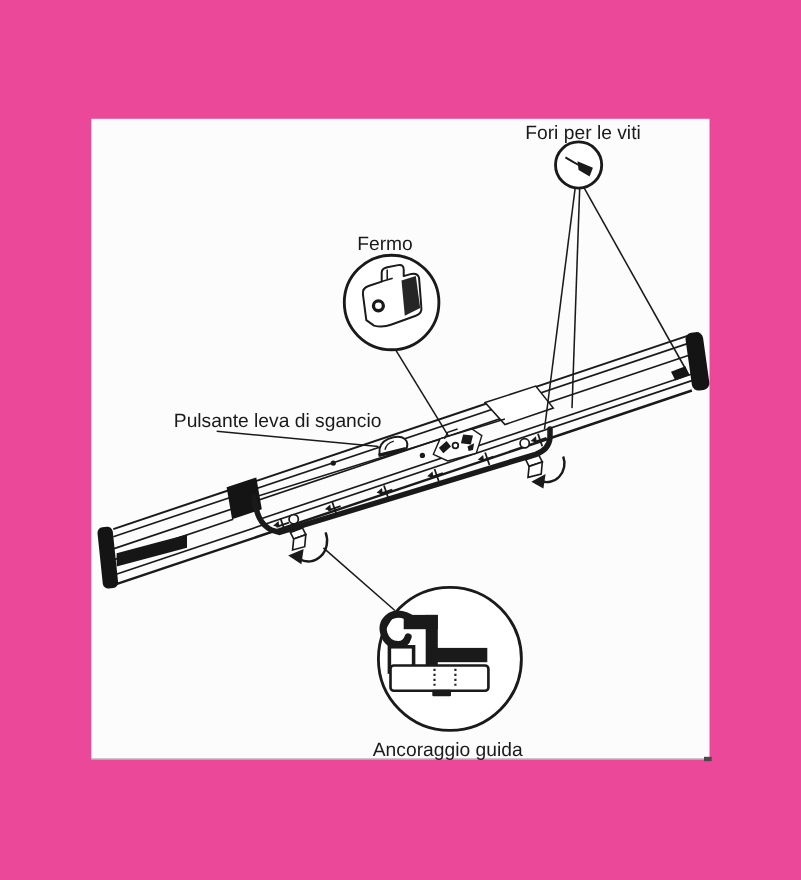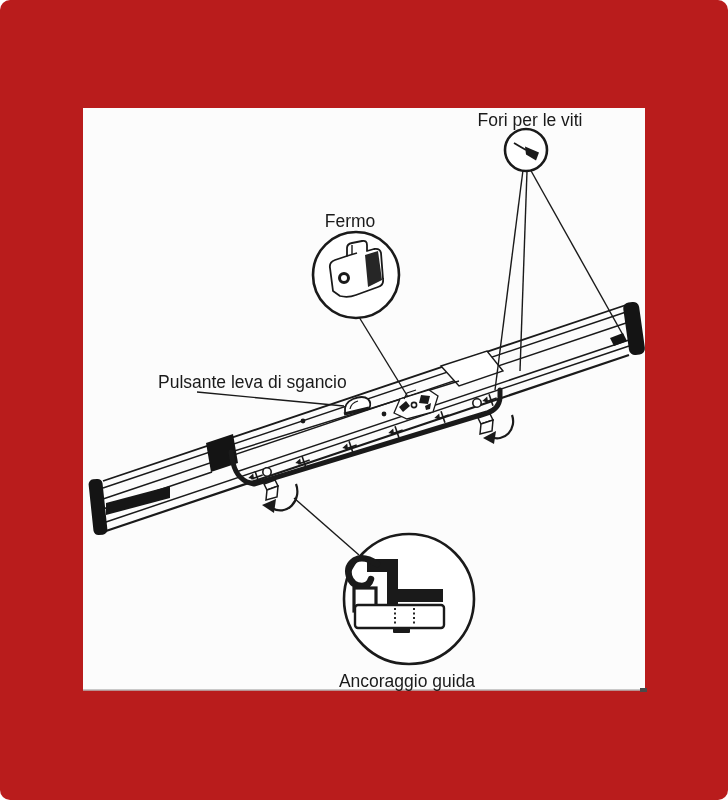--- a/index.html
+++ b/index.html
@@ -1,17 +1,17 @@
 <!DOCTYPE html>
 <html><head>
 <meta charset="utf-8">
 <style>
   html,body{margin:0;padding:0;background:#ffffff;}
-  .page{position:relative;width:728px;height:800px;background:#b91c1c;overflow:hidden;
-        font-family:"Liberation Sans",sans-serif;border-radius:10px;}
+  .page{position:relative;width:728px;height:800px;background:#ec4899;overflow:hidden;
+        font-family:"Liberation Sans",sans-serif;}
   svg{position:absolute;left:0;top:0;}
   text{font-family:"Liberation Sans",sans-serif;font-size:17.5px;}
 </style>
 </head>
 <body>
 
 <div class="page">
 <svg width="728" height="800" viewBox="0 0 728 800">
 
   <defs>

